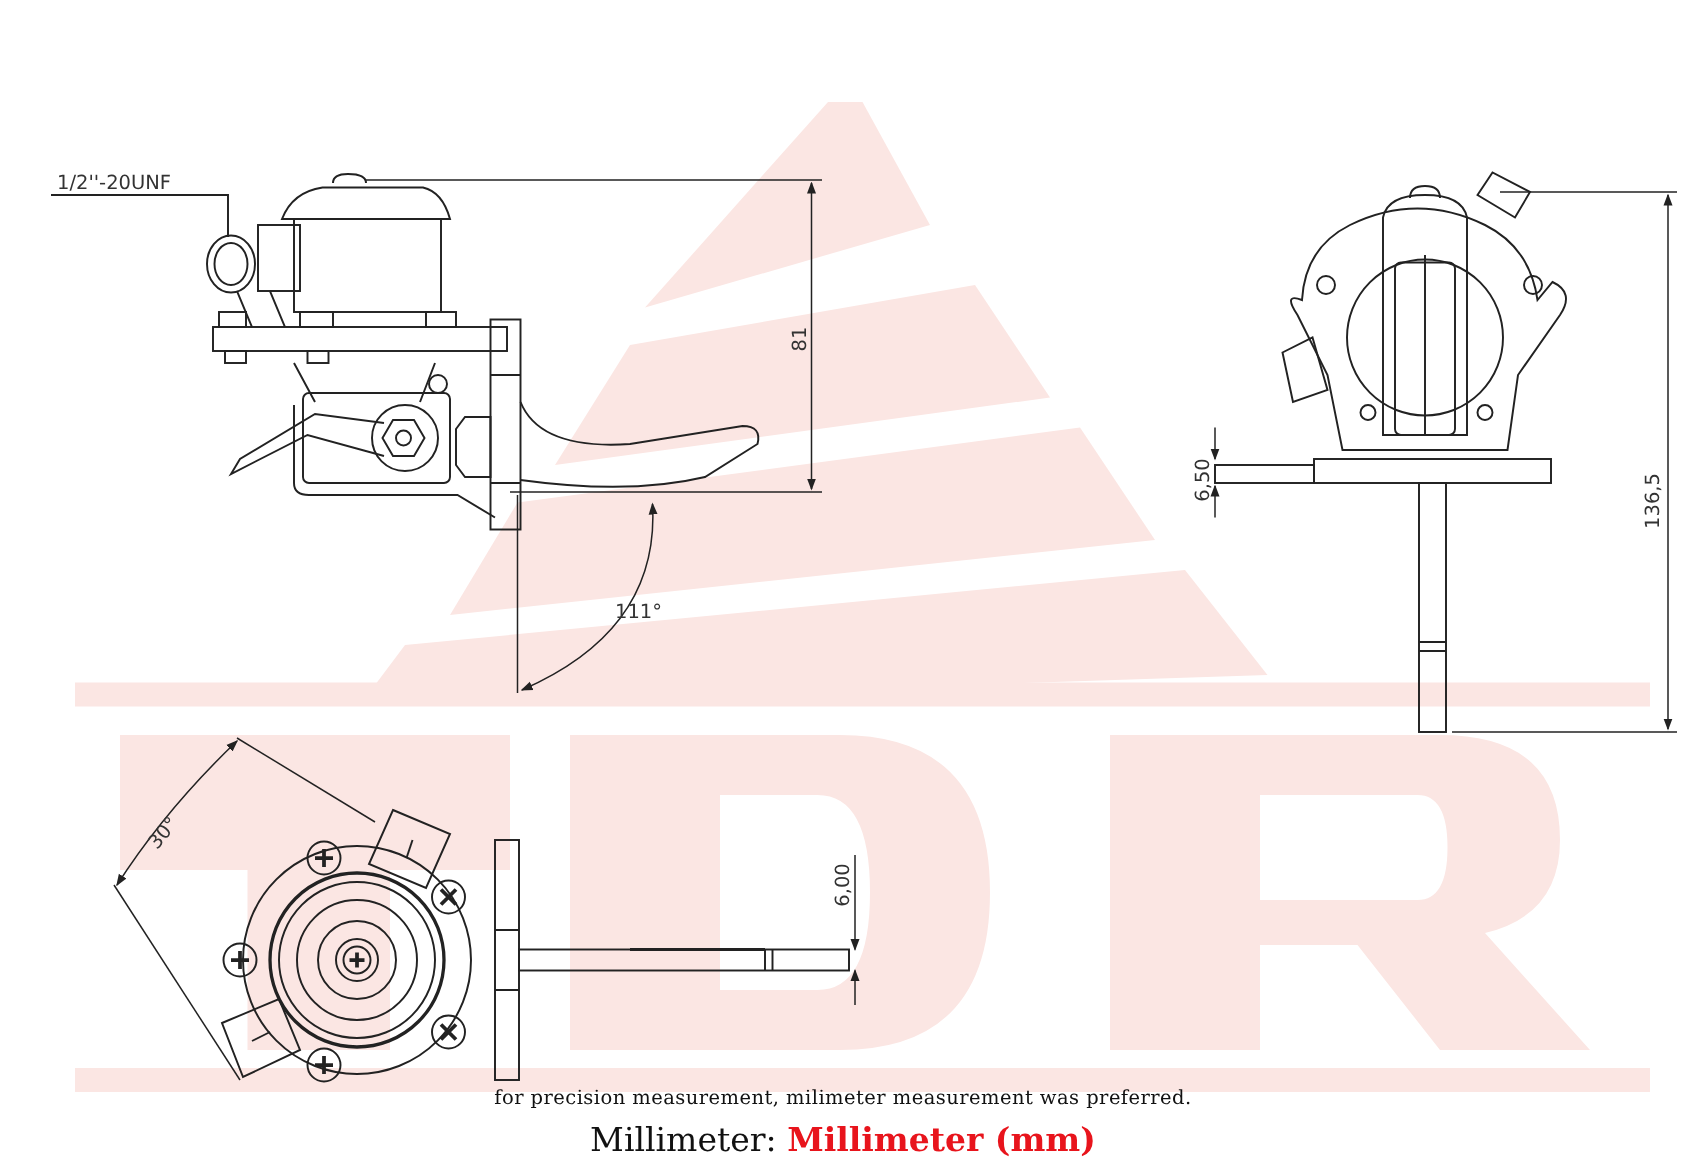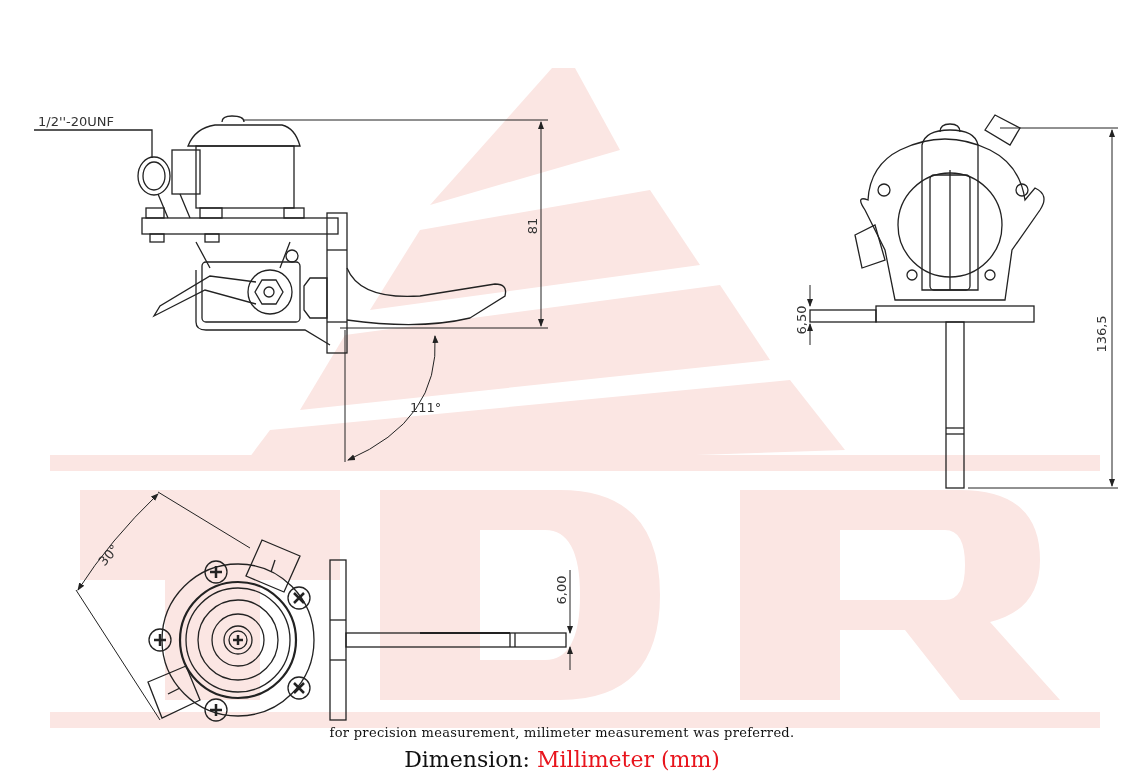--- a/index.html
+++ b/index.html
@@ -1,20 +1,20 @@
 <!DOCTYPE html>
 <html><head>
 <meta charset="utf-8">
 <style>
   html, body { margin:0; padding:0; background:#ffffff; }
   body { width:1124px; height:782px; position:relative; overflow:hidden; font-family:"Liberation Sans", sans-serif; }
   #drawing { position:absolute; left:0; top:0; width:1124px; height:782px; }
   .footer { position:absolute; left:0; width:1124px; text-align:center; font-family:"DejaVu Serif", serif; color:#111; }
   .footer-title { top:748px; font-size:22px; line-height:24px; }
-  .footer-title .unit { color:#e8141c; }
+  .footer-title .unit { color:#e8141c;font-weight:bold; }
   .footer-note { top:726px; font-size:13px; line-height:14px; letter-spacing:0.3px; }
   .dimtxt { font-family:"DejaVu Sans", sans-serif; fill:#333; }
 </style>
 </head>
 <body>
 
 <svg id="drawing" viewBox="0 0 1124 782" xmlns="http://www.w3.org/2000/svg">
   <defs>
     <marker id="arr" markerWidth="8" markerHeight="8" refX="7" refY="4" orient="auto-start-reverse" markerUnits="userSpaceOnUse">
       <path d="M0,1 L8,4 L0,7 z" fill="#222"></path>
@@ -161,15 +161,15 @@
     <line x1="76" y1="590" x2="160" y2="720"></line>
     <path d="M158,494 Q110,540 78,590" marker-start="url(#arr)" marker-end="url(#arr)"></path>
     <line x1="570" y1="570" x2="570" y2="633" marker-end="url(#arr)"></line>
     <line x1="570" y1="670" x2="570" y2="647" marker-end="url(#arr)"></line>
   </g>
   <text class="dimtxt" x="112" y="558" font-size="13" transform="rotate(-50 112 558)" text-anchor="middle">30°</text>
   <text class="dimtxt" x="566" y="590" font-size="13" transform="rotate(-90 566 590)" text-anchor="middle">6,00</text>
 </svg>
 
 <div class="footer footer-title">
-  <span>Dimension: </span><span class="unit">Millimeter (mm)</span>
+  <span>Millimeter: </span><span class="unit">Millimeter (mm)</span>
 </div>
 <div class="footer footer-note">for precision measurement, milimeter measurement was preferred.</div>
 
 </body></html>

